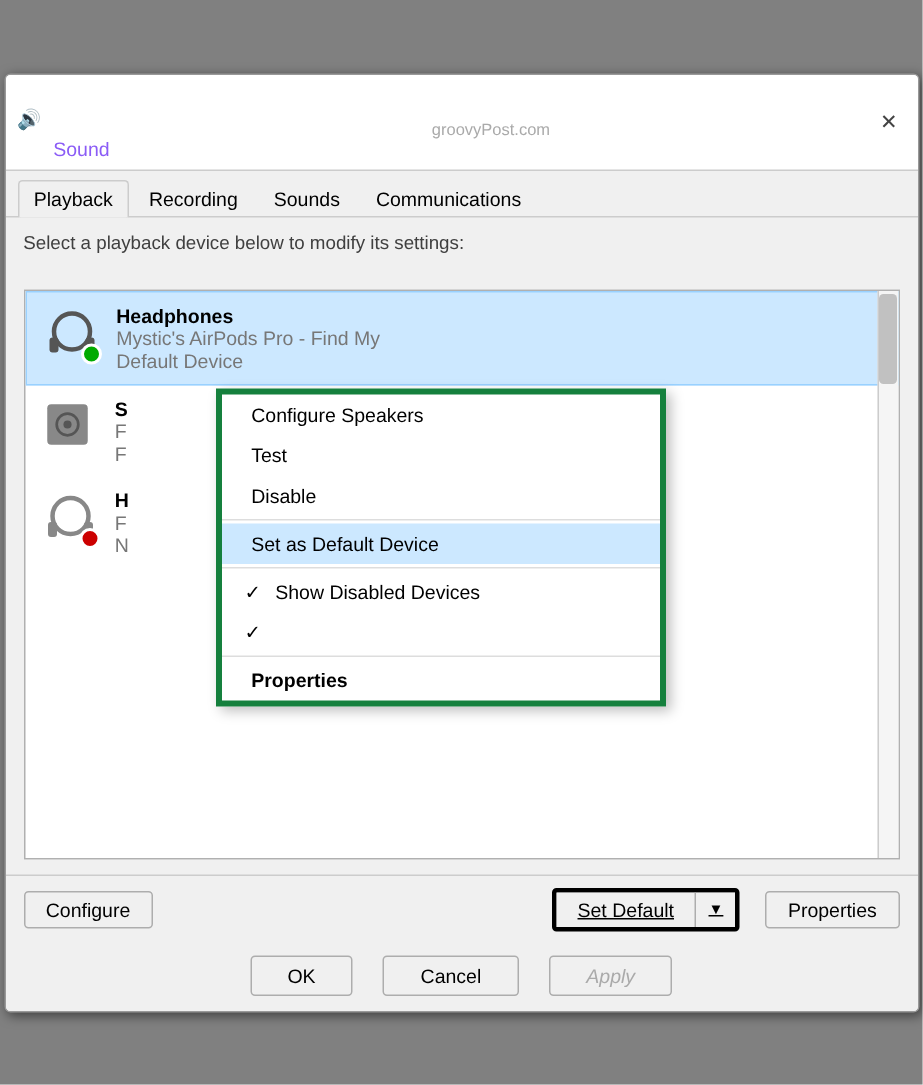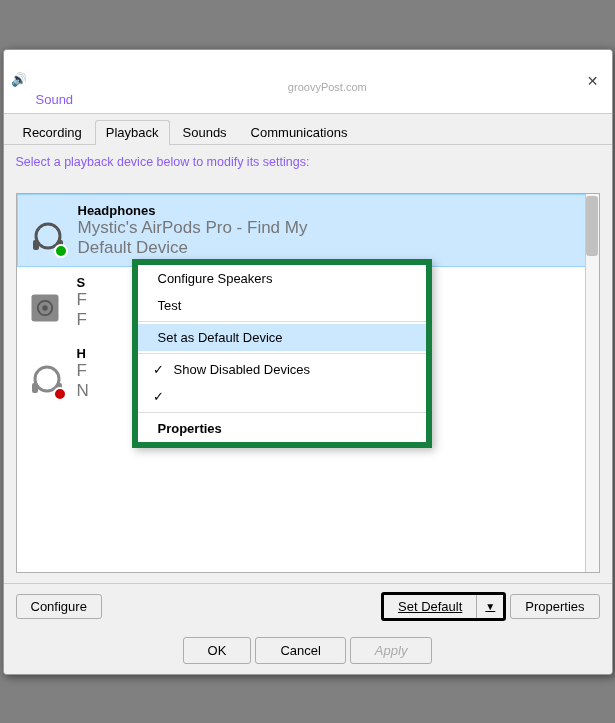--- a/index.html
+++ b/index.html
@@ -91,33 +91,33 @@
       border-color: #ccc;
       border-bottom-color: #f0f0f0;
       margin-bottom: -1px;
       z-index: 1;
     }
     .content {
       padding: 10px 12px;
     }
     .instruction {
       font-size: 12.5px;
-      color: #8b5cf6;
+      color: #404040;
       margin-bottom: 24px;
     }
     .device-list {
       border: 1px solid #b0b0b0;
       background: #fff;
       height: 380px;
       overflow-y: auto;
       position: relative;
     }
     .device-item {
       display: flex;
-      align-items: flex-end;
+      align-items: flex-start;
       padding: 8px 10px;
       gap: 10px;
       cursor: pointer;
       position: relative;
     }
     .device-item.selected {
       background: #cce8ff;
       border: 1px solid #99d1ff;
     }
     .device-icon-wrap {
@@ -132,46 +132,46 @@
       right: 0;
       width: 14px;
       height: 14px;
       border-radius: 50%;
       border: 2px solid #fff;
     }
     .status-dot.green { background: #00aa00; }
     .status-dot.red { background: #cc0000; }
     .device-info { flex: 1; }
     .device-name { font-size: 13px; font-weight: bold; color: #000; }
-    .device-sub { font-size: 17px; color: #777; }
+    .device-sub { font-size: 13px; color: #777; }
     .scrollbar-area {
       position: absolute;
       right: 0;
       top: 0;
       width: 14px;
       height: 100%;
       background: #f5f5f5;
       border-left: 1px solid #ccc;
     }
     .scrollbar-thumb {
       position: absolute;
       top: 2px;
       width: 12px;
       height: 60px;
       background: #c1c1c1;
       border-radius: 3px;
     }
     
     .context-menu {
       position: absolute;
-      left: 115px;
+      left: 127px;
       top: 65px;
       width: 300px;
       background: #fff;
-      border: 6px solid #15803d;
+      border: 4px solid #15803d;
       box-shadow: 3px 3px 8px rgba(0,0,0,0.25);
       z-index: 10;
     }
     .ctx-item {
       padding: 6px 20px;
       cursor: pointer;
       font-size: 13px;
       color: #000;
     }
     .ctx-item.highlighted { background: #cce8ff; }
@@ -187,21 +187,21 @@
       gap: 6px;
       padding: 6px 12px;
       cursor: pointer;
       font-size: 13px;
     }
     .checkmark { width: 18px; text-align: center; font-size: 13px; }
     .bottom-btns {
       display: flex;
       align-items: center;
       padding: 8px 12px;
-      gap: 4px;
+      gap: 17px;
       border-top: 1px solid #ccc;
       background: #f0f0f0;
     }
     .btn-configure {
       padding: 4px 14px;
       font-size: 13px;
       background: #f0f0f0;
       border: 1px solid #adadad;
       border-radius: 3px;
       cursor: pointer;
@@ -233,21 +233,21 @@
       padding: 4px 14px;
       font-size: 13px;
       background: #f0f0f0;
       border: 1px solid #adadad;
       border-radius: 3px;
       cursor: pointer;
     }
     .ok-cancel-row {
       display: flex;
       justify-content: center;
-      gap: 4px;
+      gap: 20px;
       padding: 8px 12px 10px;
       background: #f0f0f0;
     }
     .btn-ok, .btn-cancel, .btn-apply {
       padding: 5px 24px;
       font-size: 13px;
       border: 1px solid #adadad;
       border-radius: 3px;
       cursor: pointer;
       background: #f0f0f0;
@@ -267,22 +267,22 @@
       <span class="title-icon">🔊</span>
       <span class="title-text">Sound</span>
     </div>
     <div class="title-bar-center">
       <span class="watermark">groovyPost.com</span>
     </div>
     <button class="close-btn">✕</button>
   </div>
 
   <div class="tabs">
+    <div class="tab active">Playback</div>
     <div class="tab">Recording</div>
-    <div class="tab active">Playback</div>
     <div class="tab">Sounds</div>
     <div class="tab">Communications</div>
   </div>
 
   <div class="content">
     <div class="instruction">Select a playback device below to modify its settings:</div>
 
     <div class="device-list" style="position:relative;">
 
       <div class="device-item selected">
@@ -332,20 +332,21 @@
         </div>
       </div>
 
       <div class="scrollbar-area">
         <div class="scrollbar-thumb"></div>
       </div>
 
       <div class="context-menu">
         <div class="ctx-item">Configure Speakers</div>
         <div class="ctx-item">Test</div>
+        <div class="ctx-item">Disable</div>
         <hr class="ctx-separator">
         <div class="ctx-item highlighted">Set as Default Device</div>
         <hr class="ctx-separator">
         <div class="ctx-checked">
           <span class="checkmark">✓</span>
           <span>Show Disabled Devices</span>
         </div>
         <div class="ctx-checked">
           <span class="checkmark">✓</span>
         </div>

